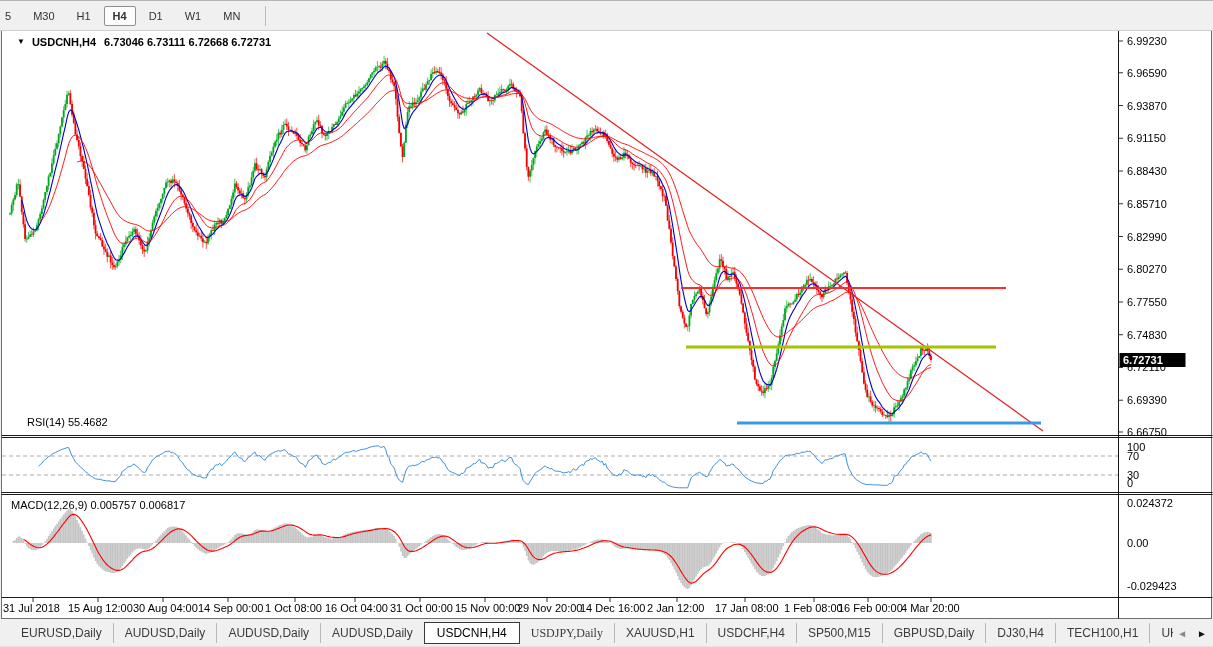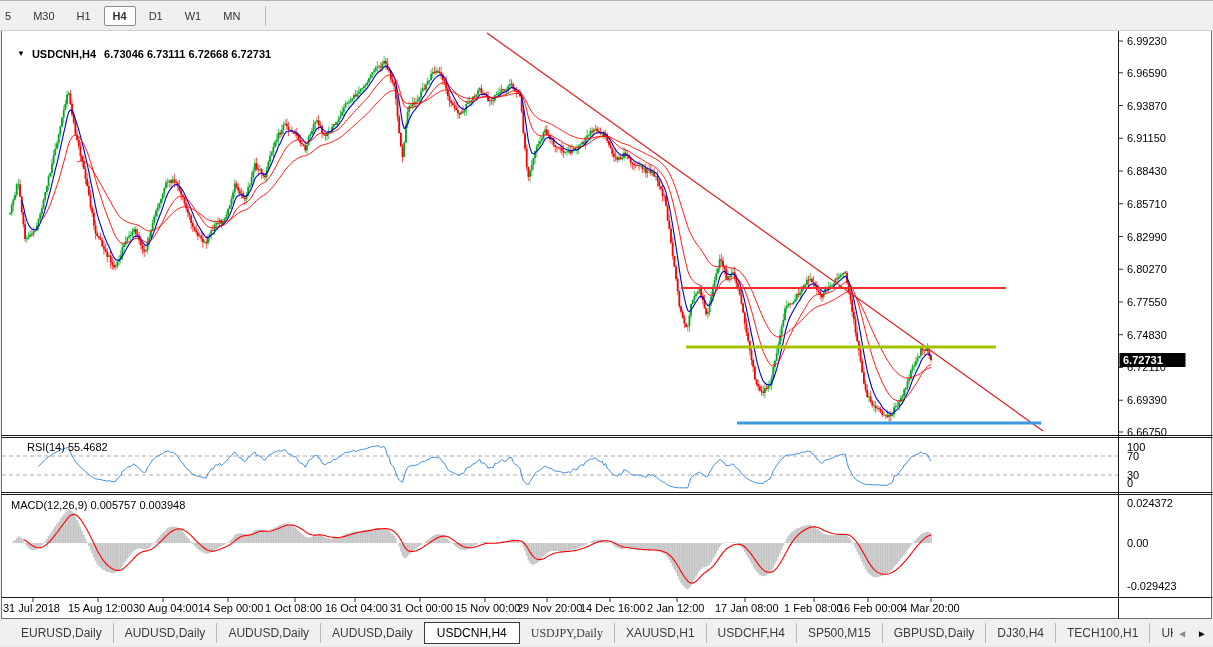--- a/index.html
+++ b/index.html
@@ -10,24 +10,24 @@
            border-top:1px solid #b5b5b5;border-bottom:1px solid #cfcfcf;
            display:flex;align-items:center;}
   .tf{border:1px solid transparent;background:transparent;font-size:11px;color:#333;
       padding:3px 8px;margin:0 2px;font-family:"Liberation Sans",sans-serif;cursor:default;}
   .tf.first{margin-left:-4px;}
   .tf.active{background:#fcfcfc;border:1px solid #8f8f8f;border-radius:2px;font-weight:bold;}
   .tb-sep{width:1px;height:20px;background:#bdbdbd;margin-left:14px;}
   
   #chart-svg{position:absolute;left:0;top:0;}
   .overlay{position:absolute;z-index:2;font-size:11px;color:#000;white-space:nowrap;}
-  .chart-title{left:17px;top:48px;font-weight:bold;}
+  .chart-title{left:17px;top:36px;font-weight:bold;}
   .chart-title .marker{font-size:8px;vertical-align:2px;margin-right:7px;}
   .chart-title .vals{margin-left:8px;font-weight:bold;}
-  .rsi-label{left:27px;top:441px;}
+  .rsi-label{left:27px;top:416px;}
   .macd-label{left:11px;top:499px;}
   
   .tabbar{position:absolute;left:0;top:620px;width:1213px;height:26px;background:#f0f0f0;
           border-bottom:1px solid #e5e5e5;display:flex;align-items:center;
           padding-left:10px;font-size:12px;color:#3c3c3c;overflow:hidden;}
   .tab{padding:3px 11px;white-space:nowrap;cursor:default;line-height:14px;}
   .tab+.tab{border-left:1px solid #b8b8b8;padding-left:11px;}
   .tab.active{background:#fff;border:1px solid #3a3a3a;padding:3px 12px;color:#000;}
   .tab.active+.tab{border-left:none;font-family:Liberation Serif, serif;}
   .tab-scrolls{position:absolute;right:0;top:621px;height:24px;display:flex;align-items:center;
@@ -142,21 +142,21 @@
   <button class="tf">D1</button>
   <button class="tf">W1</button>
   <button class="tf">MN</button>
   <div class="tb-sep"></div>
 </div>
 
 <div class="overlay chart-title">
   <span class="marker">▼</span><span>USDCNH,H4</span><span class="vals">6.73046 6.73111 6.72668 6.72731</span>
 </div>
 <div class="overlay rsi-label">RSI(14) 55.4682</div>
-<div class="overlay macd-label">MACD(12,26,9) 0.005757 0.003948</div>
+<div class="overlay macd-label">MACD(12,26,9) 0.005757 0.006817</div>
 
 <div class="tabbar">
   <span class="tab">EURUSD,Daily</span>
   <span class="tab">AUDUSD,Daily</span>
   <span class="tab">AUDUSD,Daily</span>
   <span class="tab">AUDUSD,Daily</span>
   <span class="tab active">USDCNH,H4</span>
   <span class="tab">USDJPY,Daily</span>
   <span class="tab">XAUUSD,H1</span>
   <span class="tab">USDCHF,H4</span>

